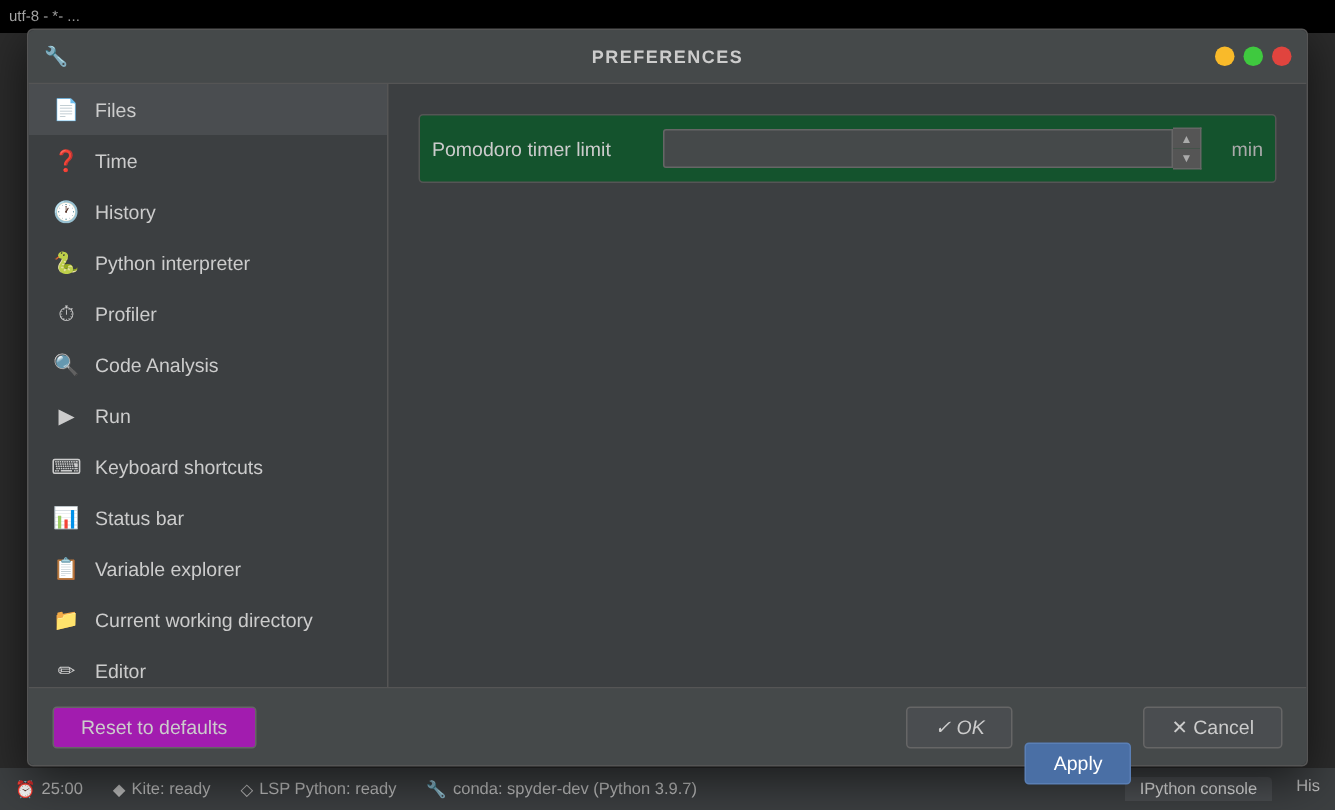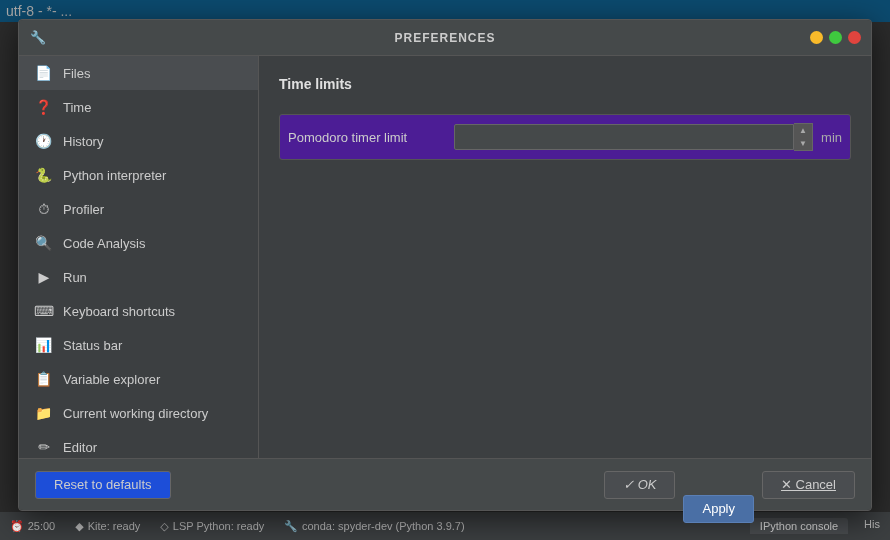--- a/index.html
+++ b/index.html
@@ -19,25 +19,25 @@
       position: absolute;
       top: 0; left: 0; right: 0; bottom: 0;
       background: #2b2b2b;
     }
 
     
     .top-bar {
       position: absolute;
       top: 0; left: 0; right: 0;
       height: 22px;
-      background: #0c4a6e;
+      background: #000000;
       display: flex;
       align-items: center;
       padding: 0 6px;
-      font-size: 14px;
+      font-size: 10px;
       color: #aaa;
       z-index: 1;
     }
 
     
     .status-bar {
       position: absolute;
       bottom: 0; left: 0; right: 0;
       height: 28px;
       background: #3c3f41;
@@ -196,22 +196,23 @@
       font-size: 14px;
       font-weight: bold;
       color: #e0e0e0;
       margin-bottom: 16px;
       padding-bottom: 6px;
     }
 
     .form-group {
       display: flex;
       align-items: center;
+      gap: 12px;
       padding: 8px;
-      background: #4c1d95;
+      background: #14532d;
       border: 1px solid #555;
       border-radius: 3px;
     }
 
     .form-label {
       color: #ccc;
       font-size: 13px;
       flex: 1;
     }
 
@@ -278,42 +279,41 @@
       border: 1px solid #666;
       border-radius: 3px;
       cursor: pointer;
       font-size: 13px;
       display: flex;
       align-items: center;
       gap: 6px;
     }
 
     .btn-reset {
-      background: #1d4ed8;
+      background: #a21caf;
       color: #ccc;
       margin-right: auto;
     }
 
     .btn-ok {
       background: #4a4d50;
       color: #ccc;
       font-style: italic;
     }
 
     .btn-apply {
       background: #4a6fa5;
       color: #fff;
       border-color: #5a7fb5;
       margin-top: 48px;
     }
 
     .btn-cancel {
       background: #4a4d50;
       color: #ccc;
-      text-decoration: underline;
     }
   </style>
 </head>
 <body>
 
 <div class="editor-bg"></div>
 
 <div class="top-bar">
   <span>utf-8 - *- ...</span>
 </div>
@@ -381,21 +381,20 @@
               <span>Current working directory</span>
             </div>
             <div class="sidebar-item">
               <span class="sidebar-icon">✏</span>
               <span>Editor</span>
             </div>
           </div>
       </div>
 
       <div class="main-content">
-        <div class="section-title">Time limits</div>
 
         <div class="form-group">
           <span class="form-label">Pomodoro timer limit</span>
           <div class="spinner-container">
             <input class="spinner-input" type="text" style="">
             <div class="spinner-btns">
               <button class="spinner-btn">▲</button>
               <button class="spinner-btn">▼</button>
             </div>
           </div>

